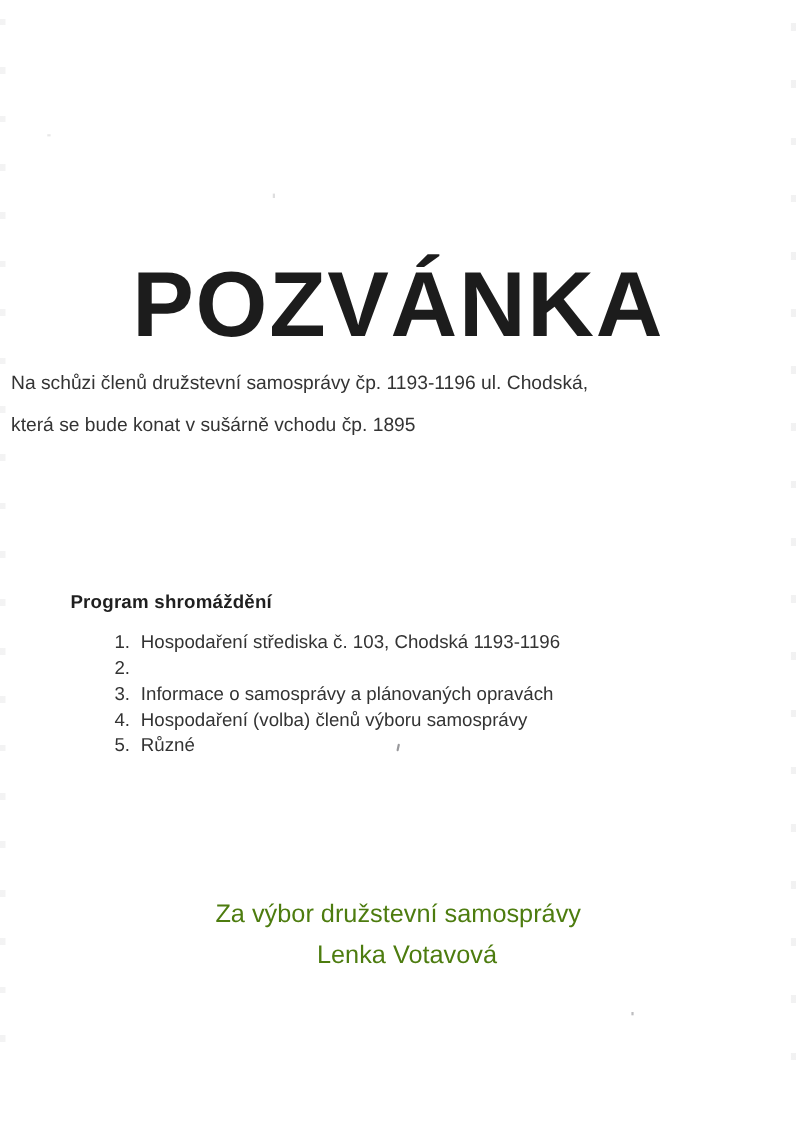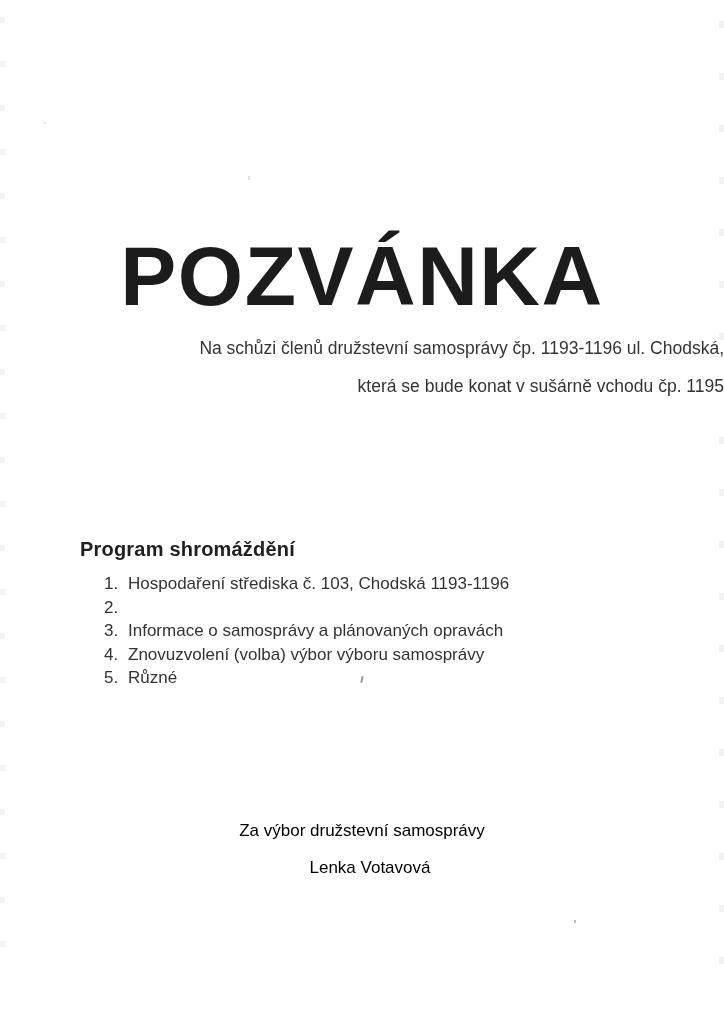--- a/index.html
+++ b/index.html
@@ -90,39 +90,39 @@
     letter-spacing: 1.5px;
     color: #1c1c1c;
   }
 
   
   .intro {
     position: absolute;
     left: 10px;
     right: 0;
     top: 329px;
-    text-align: right;
+    text-align: left;
   }
   .intro-line {
     font-size: 17.5px;
     line-height: 38px;
     color: #343434;
     white-space: nowrap;
   }
   .intro-line .bold {
     font-weight: 700;
     color: #1f1f1f;
   }
 
   
   .program-heading {
     position: absolute;
-    left: 80px;
+    left: 64px;
     top: 538px;
-    font-size: 20px;
+    font-size: 17px;
     font-weight: 700;
     color: #1f1f1f;
     letter-spacing: .2px;
   }
 
   .program-list {
     position: absolute;
     left: 104px;
     top: 572px;
     margin: 0;
@@ -148,23 +148,23 @@
 
   
   .signature {
     position: absolute;
     left: 0;
     right: 0;
     top: 812px;
     text-align: center;
   }
   .sig-line {
-    font-size: 17px;
+    font-size: 23px;
     line-height: 37px;
-    color: #000000;
+    color: #4d7c0f;
     white-space: nowrap;
   }
   .sig-line.name {
     padding-left: 16px;
   }
 </style>
 </head>
 <body>
 
 <div class="page">
@@ -172,40 +172,40 @@
   <div class="scan-edge left"></div>
   <div class="scan-edge right"></div>
   <div class="speck s1"></div>
   <div class="speck s2"></div>
   <div class="speck s3"></div>
 
   <h1 class="doc-title">POZVÁNKA</h1>
 
   <div class="intro">
     <div class="intro-line">Na schůzi členů družstevní samosprávy čp. 1193-1196 ul. Chodská,</div>
-    <div class="intro-line">která se bude konat v sušárně vchodu čp. 1195</div>
+    <div class="intro-line">která se bude konat v sušárně vchodu čp. 1895</div>
   </div>
 
   <div class="program-heading">Program shromáždění</div>
 
   <ol class="program-list">
     <li class="program-item">
       <span class="num">1.</span>
       <span class="txt">Hospodaření střediska č. 103, Chodská 1193-1196</span>
     </li>
     <li class="program-item">
       <span class="num">2.</span>
     </li>
     <li class="program-item">
       <span class="num">3.</span>
       <span class="txt">Informace o samosprávy a plánovaných opravách</span>
     </li>
     <li class="program-item">
       <span class="num">4.</span>
-      <span class="txt">Znovuzvolení (volba) výbor výboru samosprávy</span>
+      <span class="txt">Hospodaření (volba) členů výboru samosprávy</span>
     </li>
     <li class="program-item">
       <span class="num">5.</span>
       <span class="txt">Různé</span>
     </li>
   </ol>
 
   <div class="artifact-tick"></div>
 
   <div class="signature">

